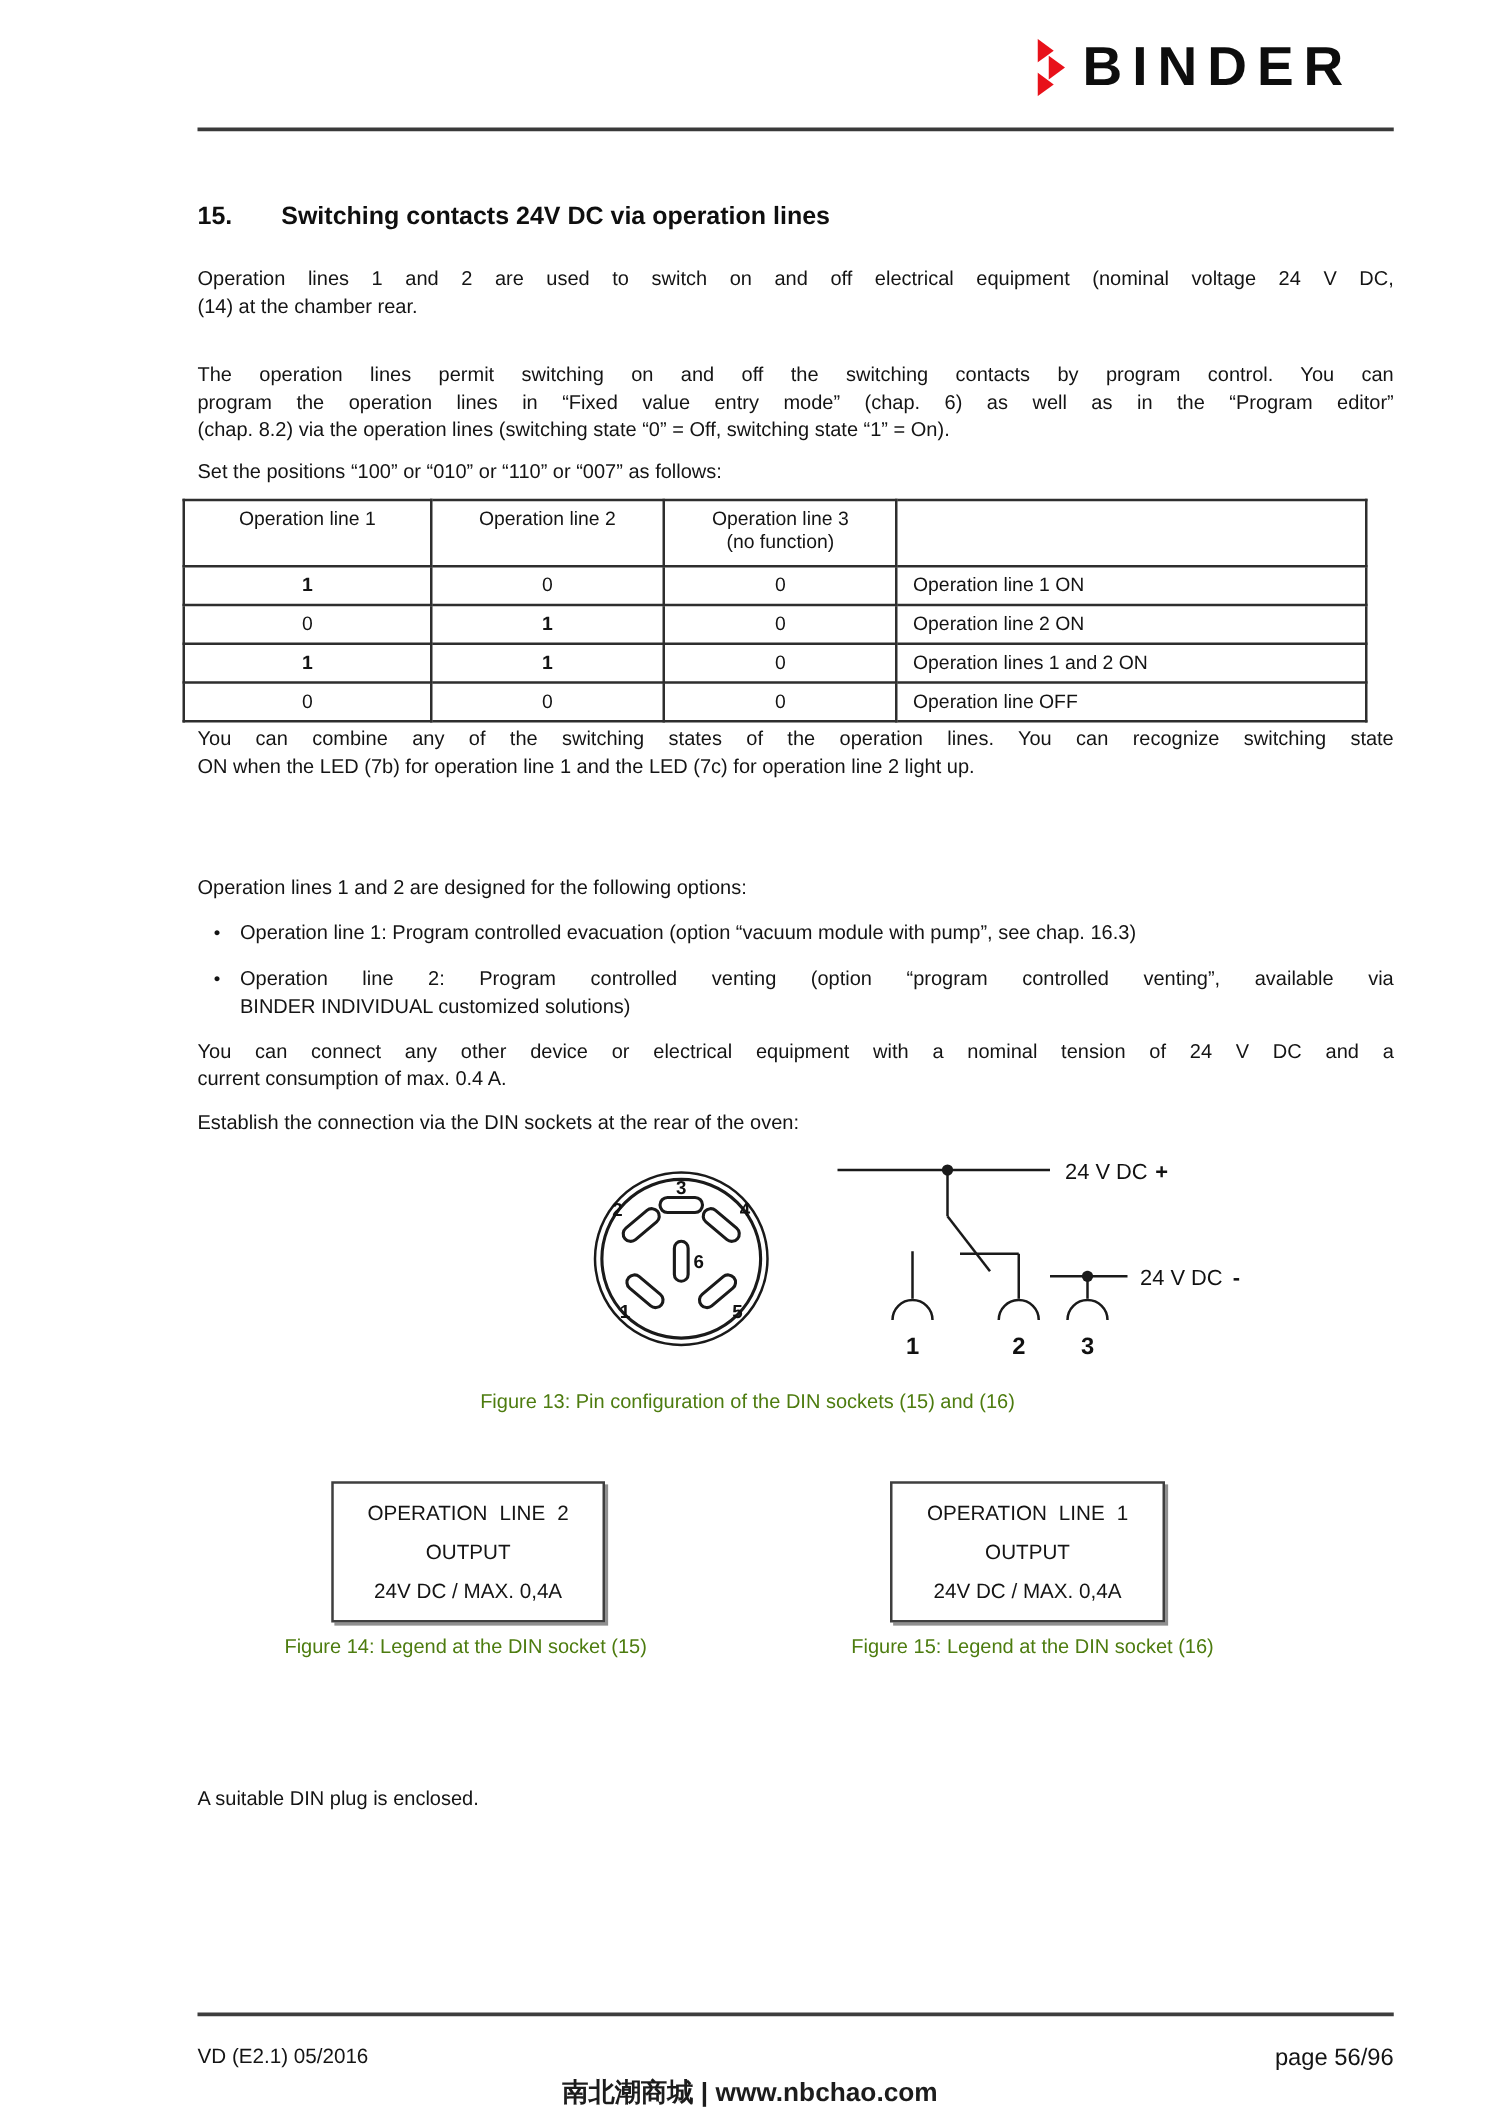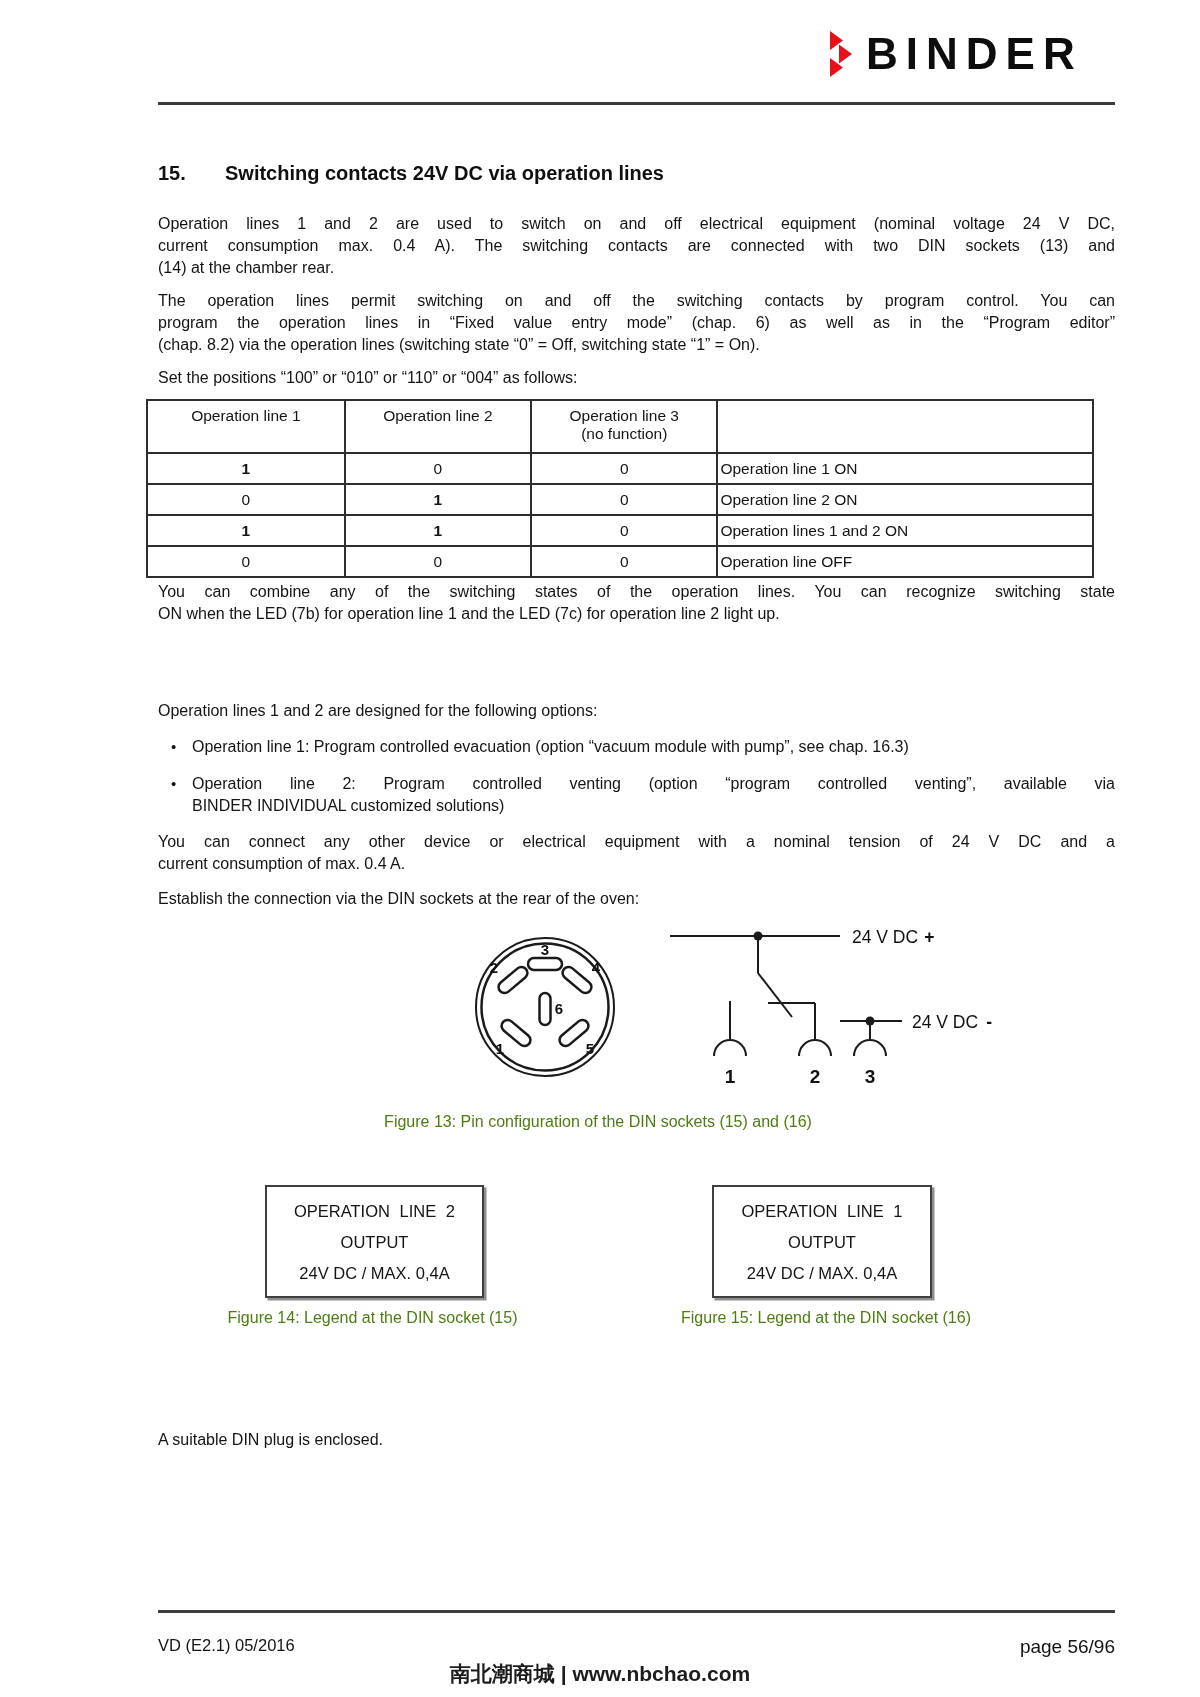--- a/index.html
+++ b/index.html
@@ -20,21 +20,21 @@
   .para{left:158px;width:957px;font-size:16px;line-height:22px;color:#141414;}
   .j{text-align:justify;text-align-last:justify;}
   .l{text-align:left;}
 
   
   .optable{top:399px;left:146px;width:948px;border-collapse:collapse;font-size:15.5px;color:#141414;}
   .optable th,.optable td{border:2px solid #2e2e2e;background:#fff;}
   .optable th{font-weight:normal;vertical-align:top;padding-top:6px;height:44px;text-align:center;}
   .optable td{height:27px;}
   .optable td.num{text-align:center;}
-  .optable td.desc{text-align:left;padding-left:2px;}
+  .optable td.desc{text-align:left;padding-left:12px;}
   .bcell{font-weight:bold;}
 
   
   .bullet{left:158px;width:957px;display:flex;font-size:16px;line-height:22px;color:#141414;}
   .bullet-dot{width:34px;padding-left:13px;box-sizing:border-box;font-size:15px;}
   .bullet-text{flex:1;}
 
   
   .legend-box{top:1185px;height:100px;border:2px solid #3f3f3f;box-shadow:2.5px 2.5px 0 #8f8f8f;
               background:#fff;text-align:center;padding-top:9px;box-sizing:content-box;
@@ -65,31 +65,30 @@
   </div>
   <div class="abs hrule"></div>
 
   <div class="abs title">
     <span class="title-num">15.</span>
     <span>Switching contacts 24V DC via operation lines</span>
   </div>
 
   <div class="abs para" style="top:213px">
     <div class="j">Operation lines 1 and 2 are used to switch on and off electrical equipment (nominal voltage 24 V DC,</div>
-    <div class="j">current consumption max. 0.4 A). The switching contacts are connected with two DIN sockets (13) and</div>
     <div class="l">(14) at the chamber rear.</div>
   </div>
 
   <div class="abs para" style="top:290px">
     <div class="j">The operation lines permit switching on and off the switching contacts by program control. You can</div>
     <div class="j">program the operation lines in “Fixed value entry mode” (chap. 6) as well as in the “Program editor”</div>
     <div class="l">(chap. 8.2) via the operation lines (switching state “0” = Off, switching state “1” = On).</div>
   </div>
 
-  <div class="abs para l" style="top:367px">Set the positions “100” or “010” or “110” or “004” as follows:</div>
+  <div class="abs para l" style="top:367px">Set the positions “100” or “010” or “110” or “007” as follows:</div>
 
   <table class="abs optable">
     <colgroup>
       <col style="width:20.9%">
         <col style="width:19.7%">
         <col style="width:19.7%">
         <col style="width:39.7%">
     </colgroup>
     <thead>
       <tr>

